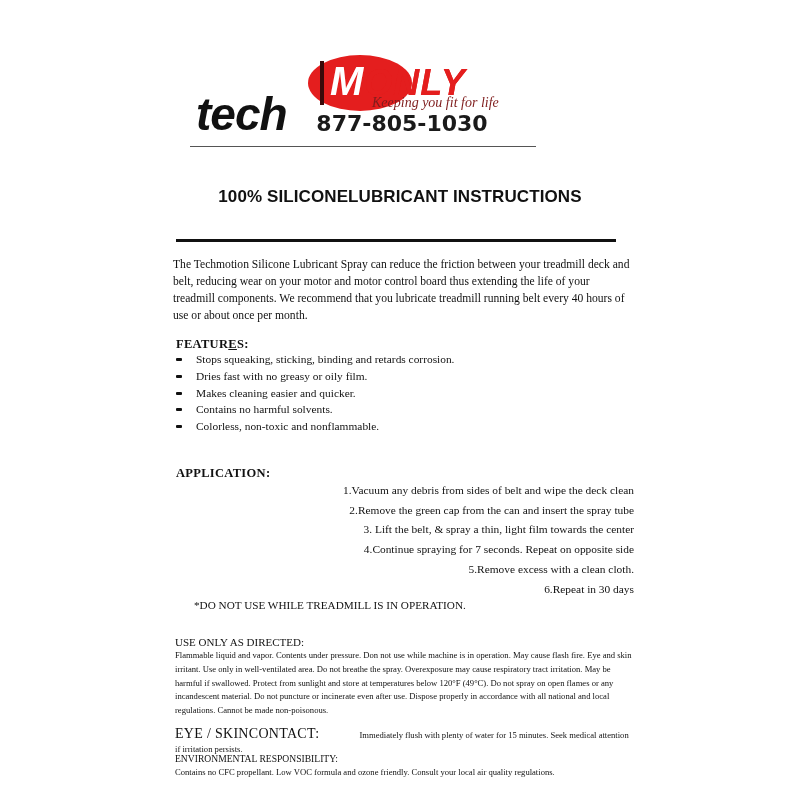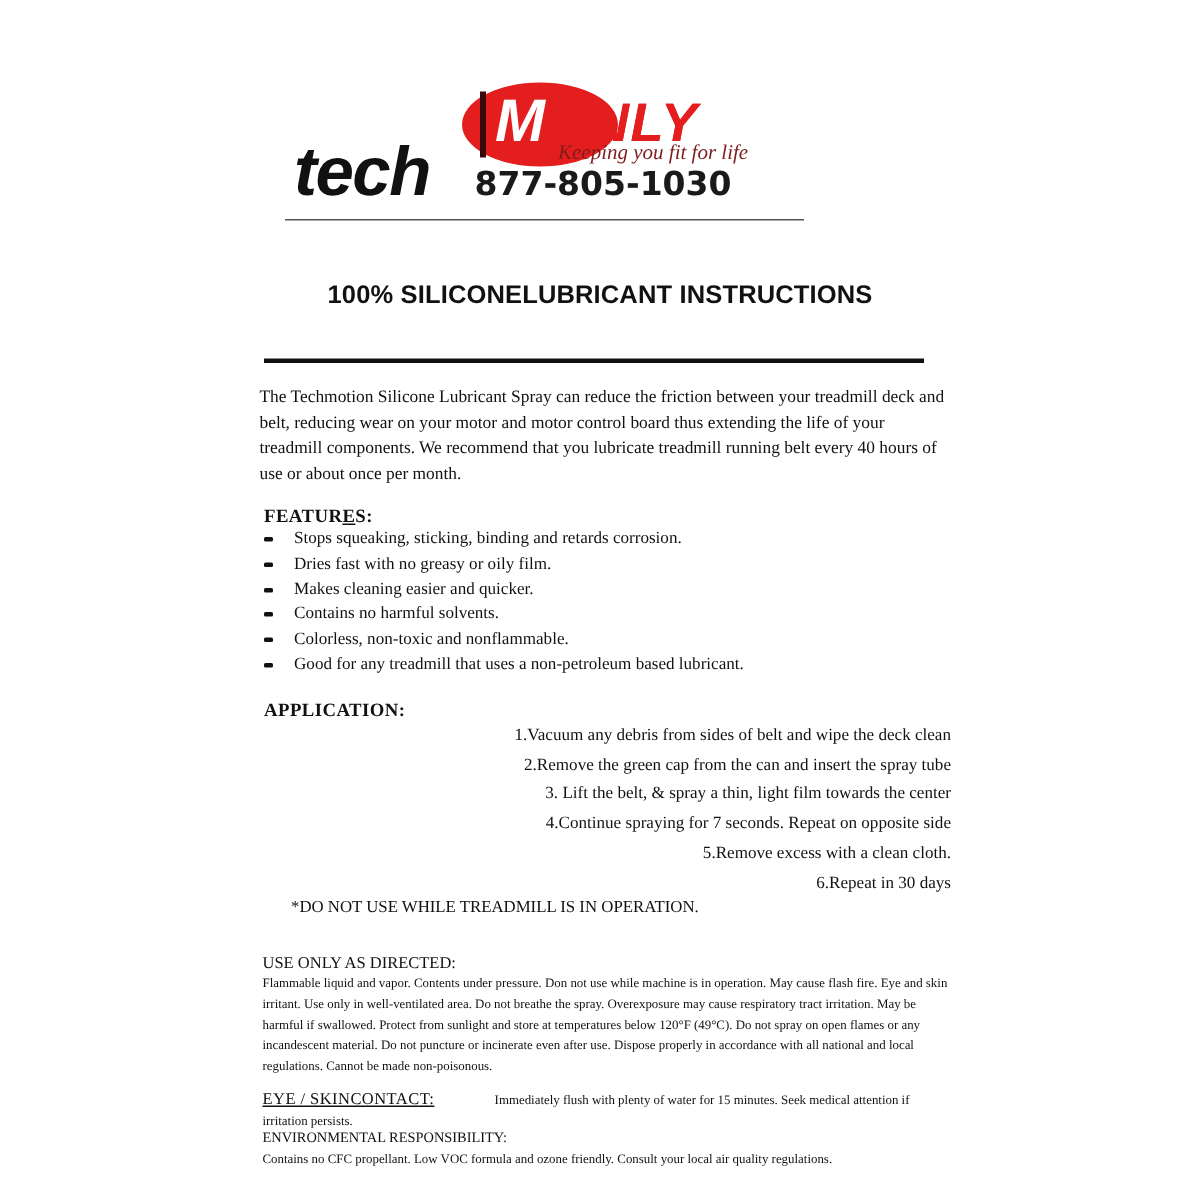--- a/index.html
+++ b/index.html
@@ -67,21 +67,21 @@
     }
     .steps li .num { display: inline-block; width: 17px; }
     .warning {
       position: absolute; left: 194px; top: 599px; font-size: 11.2px; color: #111;
     }
 
     .fine { position: absolute; left: 175px; width: 460px; font-size: 8.6px; line-height: 13.8px; color: #111; }
     .use-head { top: 636px; font-size: 11px; }
     .use-body { top: 649px; }
     .eye { top: 727px; }
-    .eye .lbl { font-size: 11px; letter-spacing: 0.3px; text-decoration: underline; }
+    .eye .lbl { font-size: 14px; letter-spacing: 0.3px; }
     .eye-body { line-height: 9px; margin-left: 38px; }
     .env-head { top: 752px; font-size: 9.6px; }
     .env-body { top: 766px; }
   </style>
 </head>
 <body>
 
 <div class="logo">
   <span class="logo-tech">tech</span>
   <div class="logo-oval"></div>
@@ -98,21 +98,20 @@
 
 <p class="intro">The Techmotion Silicone Lubricant Spray can reduce the friction between your treadmill deck and belt, reducing wear on your motor and motor control board thus extending the life of your treadmill components. We recommend that you lubricate treadmill running belt every 40 hours of use or about once per month.</p>
 
 <div class="section-head features-head"><span>FEATUR</span><u>E</u><span>S:</span></div>
 <ul class="features">
   <li><span class="bullet"></span><span>Stops squeaking, sticking, binding and retards corrosion.</span></li>
   <li><span class="bullet"></span><span>Dries fast with no greasy or oily film.</span></li>
   <li><span class="bullet"></span><span>Makes cleaning easier and quicker.</span></li>
   <li><span class="bullet"></span><span>Contains no harmful solvents.</span></li>
   <li><span class="bullet"></span><span>Colorless, non-toxic and nonflammable.</span></li>
-  <li><span class="bullet"></span><span>Good  for any treadmill  that uses a non-petroleum  based  lubricant.</span></li>
 </ul>
 
 <div class="section-head app-head">APPLICATION:</div>
 <ol class="steps">
   <li><span class="num">1.</span><span style="white-space:pre">Vacuum any debris from sides of belt and wipe the deck clean</span></li>
   <li><span class="num">2.</span><span style="white-space:pre">Remove the green cap from the can and insert the spray tube</span></li>
   <li><span class="num">3.</span><span style="white-space:pre"> Lift the belt, &amp; spray a thin, light film towards the center</span></li>
   <li><span class="num">4.</span><span style="white-space:pre">Continue spraying for 7 seconds. Repeat on opposite side</span></li>
   <li><span class="num">5.</span><span style="white-space:pre">Remove excess with a clean cloth.</span></li>
   <li><span class="num">6.</span><span style="white-space:pre">Repeat in 30 days</span></li>

